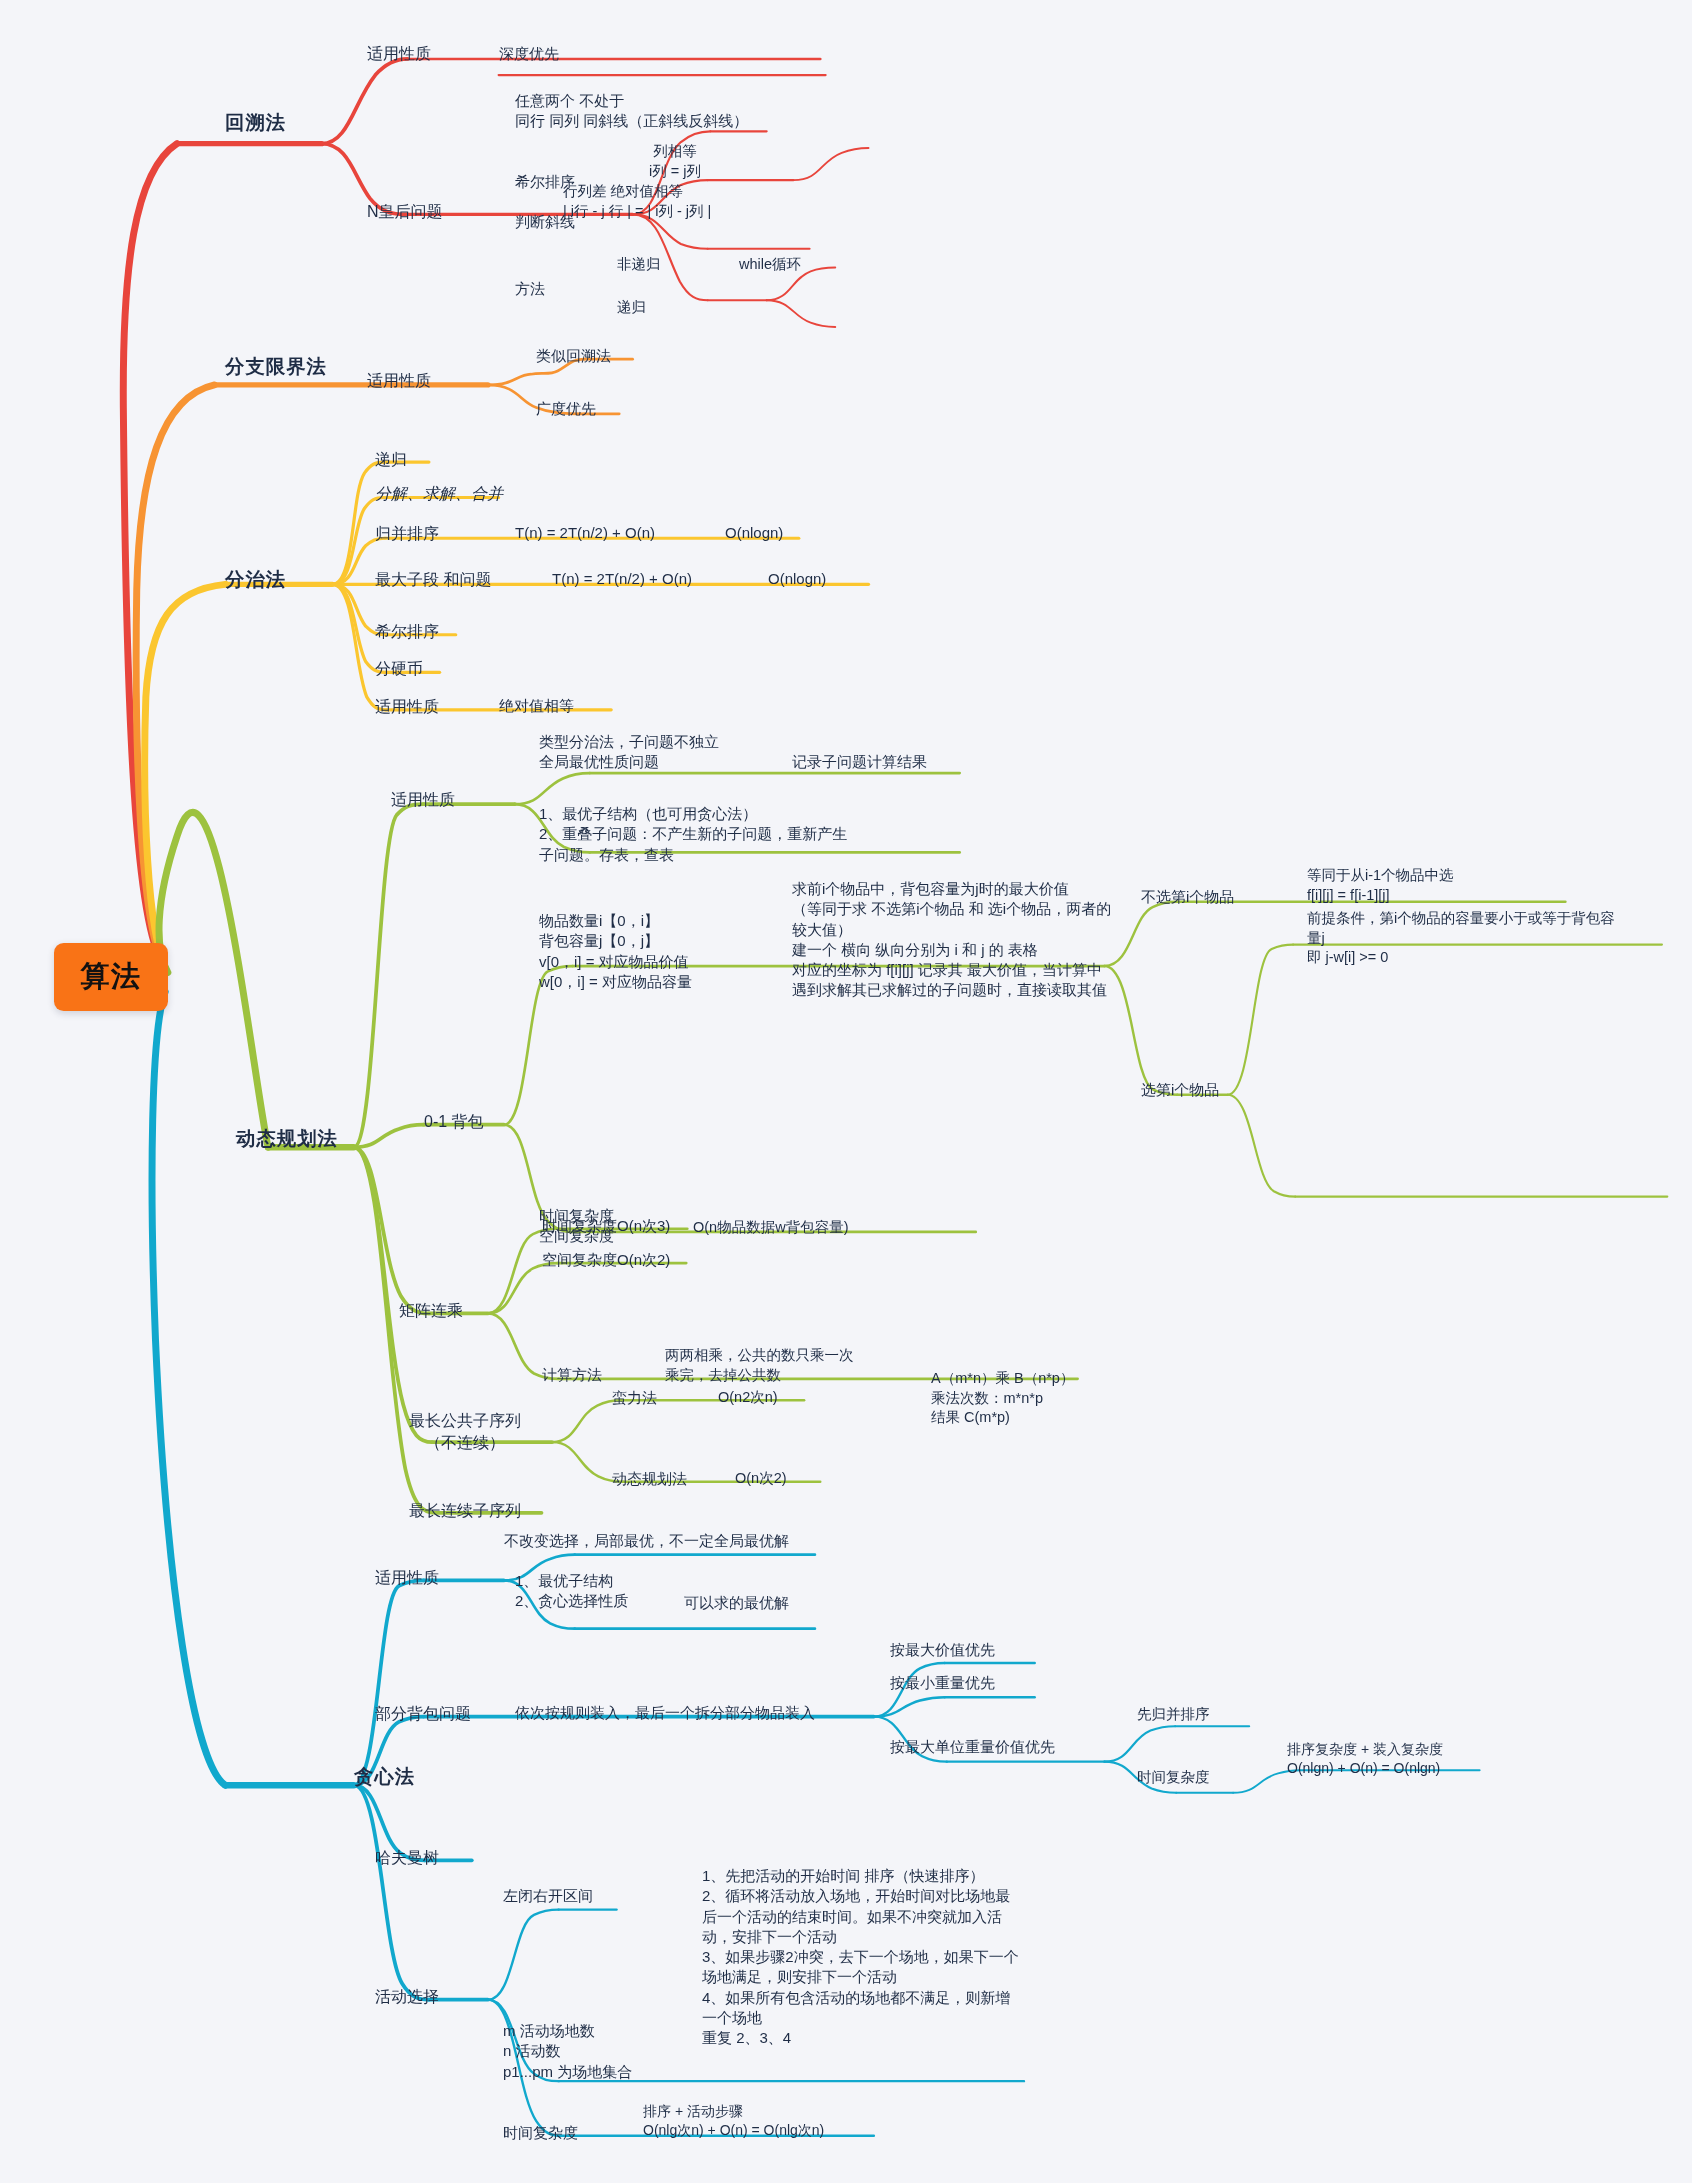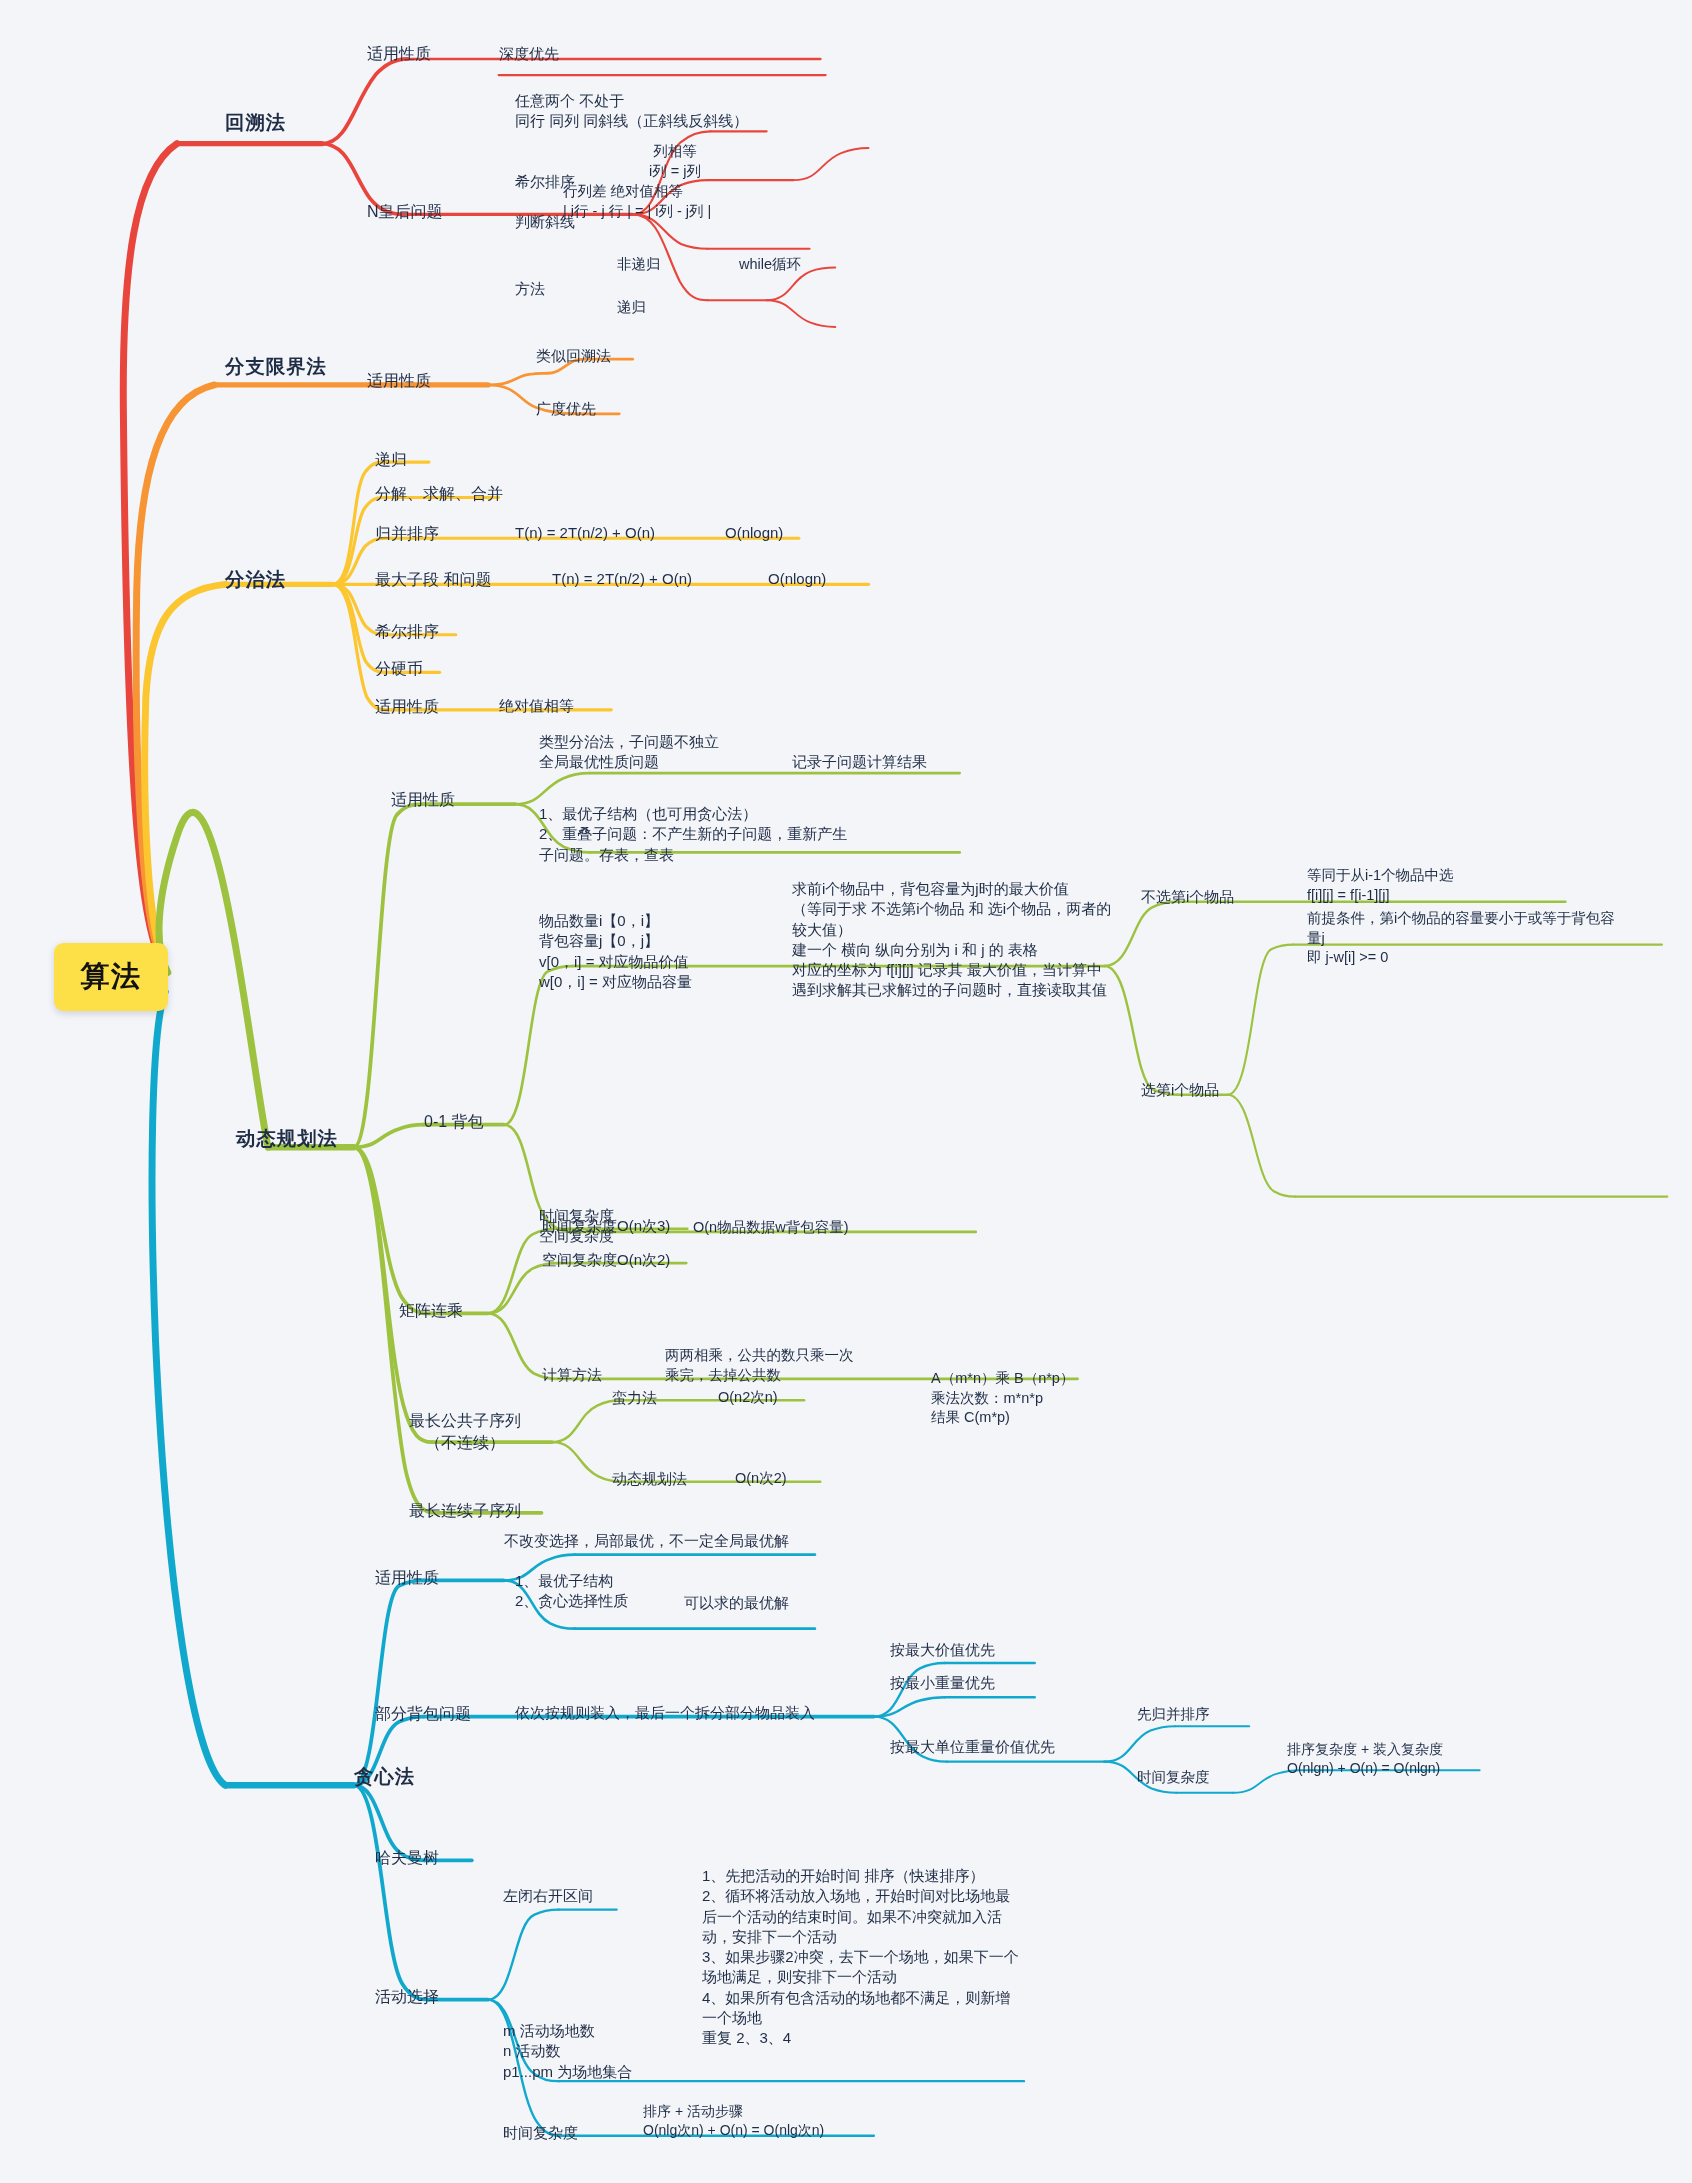--- a/index.html
+++ b/index.html
@@ -1,21 +1,21 @@
 <!DOCTYPE html>
 <html style="font-size:8.6px"><head>
 <meta charset="utf-8">
 <title>算法 思维导图</title>
 <style>
   html,body{margin:0;padding:0;background:#f4f5f9;}
   body{font-family:"Liberation Sans","DejaVu Sans",sans-serif;}
   #stage{position:relative;width:1692px;height:2183px;background:#f4f5f9;overflow:hidden;}
   #wires{position:absolute;left:0;top:0;width:1692px;height:2183px;pointer-events:none;}
   .node{position:absolute;color:#1f2d46;white-space:pre;line-height:1.35;}
-  .root{background:#fde047;border-radius:9.7px;box-shadow:0 2.1px 7.5px rgba(30,40,70,.16);
+  .root{background:#f97316;border-radius:9.7px;box-shadow:0 2.1px 7.5px rgba(30,40,70,.16);
         font-size:29px;font-weight:bold;color:#121212;display:flex;align-items:center;justify-content:center;
         letter-spacing:1.6px;}
   .lvl1{font-size:19.3px;font-weight:bold;letter-spacing:1.1px;}
   .lvl2{font-size:16px;}
   .lvl3{font-size:15px;}
   .lvl4{font-size:14.5px;}
   .tiny{font-size:14px;}
 </style>
 </head>
 <body>
@@ -208,21 +208,21 @@
   <div class="node lvl4" style="left:739px;top:255px;">while循环</div>
   <div class="node lvl4" style="left:617px;top:298px;">递归</div>
 
   <div class="node lvl1" style="left:225px;top:354px;">分支限界法</div>
   <div class="node lvl2" style="left:367px;top:370px;">适用性质</div>
   <div class="node lvl3" style="left:536px;top:346px;">类似回溯法</div>
   <div class="node lvl3" style="left:536px;top:399px;">广度优先</div>
 
   <div class="node lvl1" style="left:225px;top:567px;">分治法</div>
   <div class="node lvl2" style="left:375px;top:449px;">递归</div>
-  <div class="node lvl2" style="left:375px;top:483px;">分解、求解、合并</div>
+  <div class="node lvl2" style="left:375px;top:483px;font-style:italic;">分解、求解、合并</div>
   <div class="node lvl2" style="left:375px;top:523px;">归并排序</div>
   <div class="node lvl3" style="left:515px;top:523px;">T(n) = 2T(n/2) + O(n)</div>
   <div class="node lvl3" style="left:725px;top:523px;">O(nlogn)</div>
   <div class="node lvl2" style="left:375px;top:569px;">最大子段 和问题</div>
   <div class="node lvl3" style="left:552px;top:569px;">T(n) = 2T(n/2) + O(n)</div>
   <div class="node lvl3" style="left:768px;top:569px;">O(nlogn)</div>
   <div class="node lvl2" style="left:375px;top:621px;">希尔排序</div>
   <div class="node lvl2" style="left:375px;top:658px;">分硬币</div>
   <div class="node lvl2" style="left:375px;top:696px;">适用性质</div>
   <div class="node lvl3" style="left:499px;top:696px;">绝对值相等</div>

